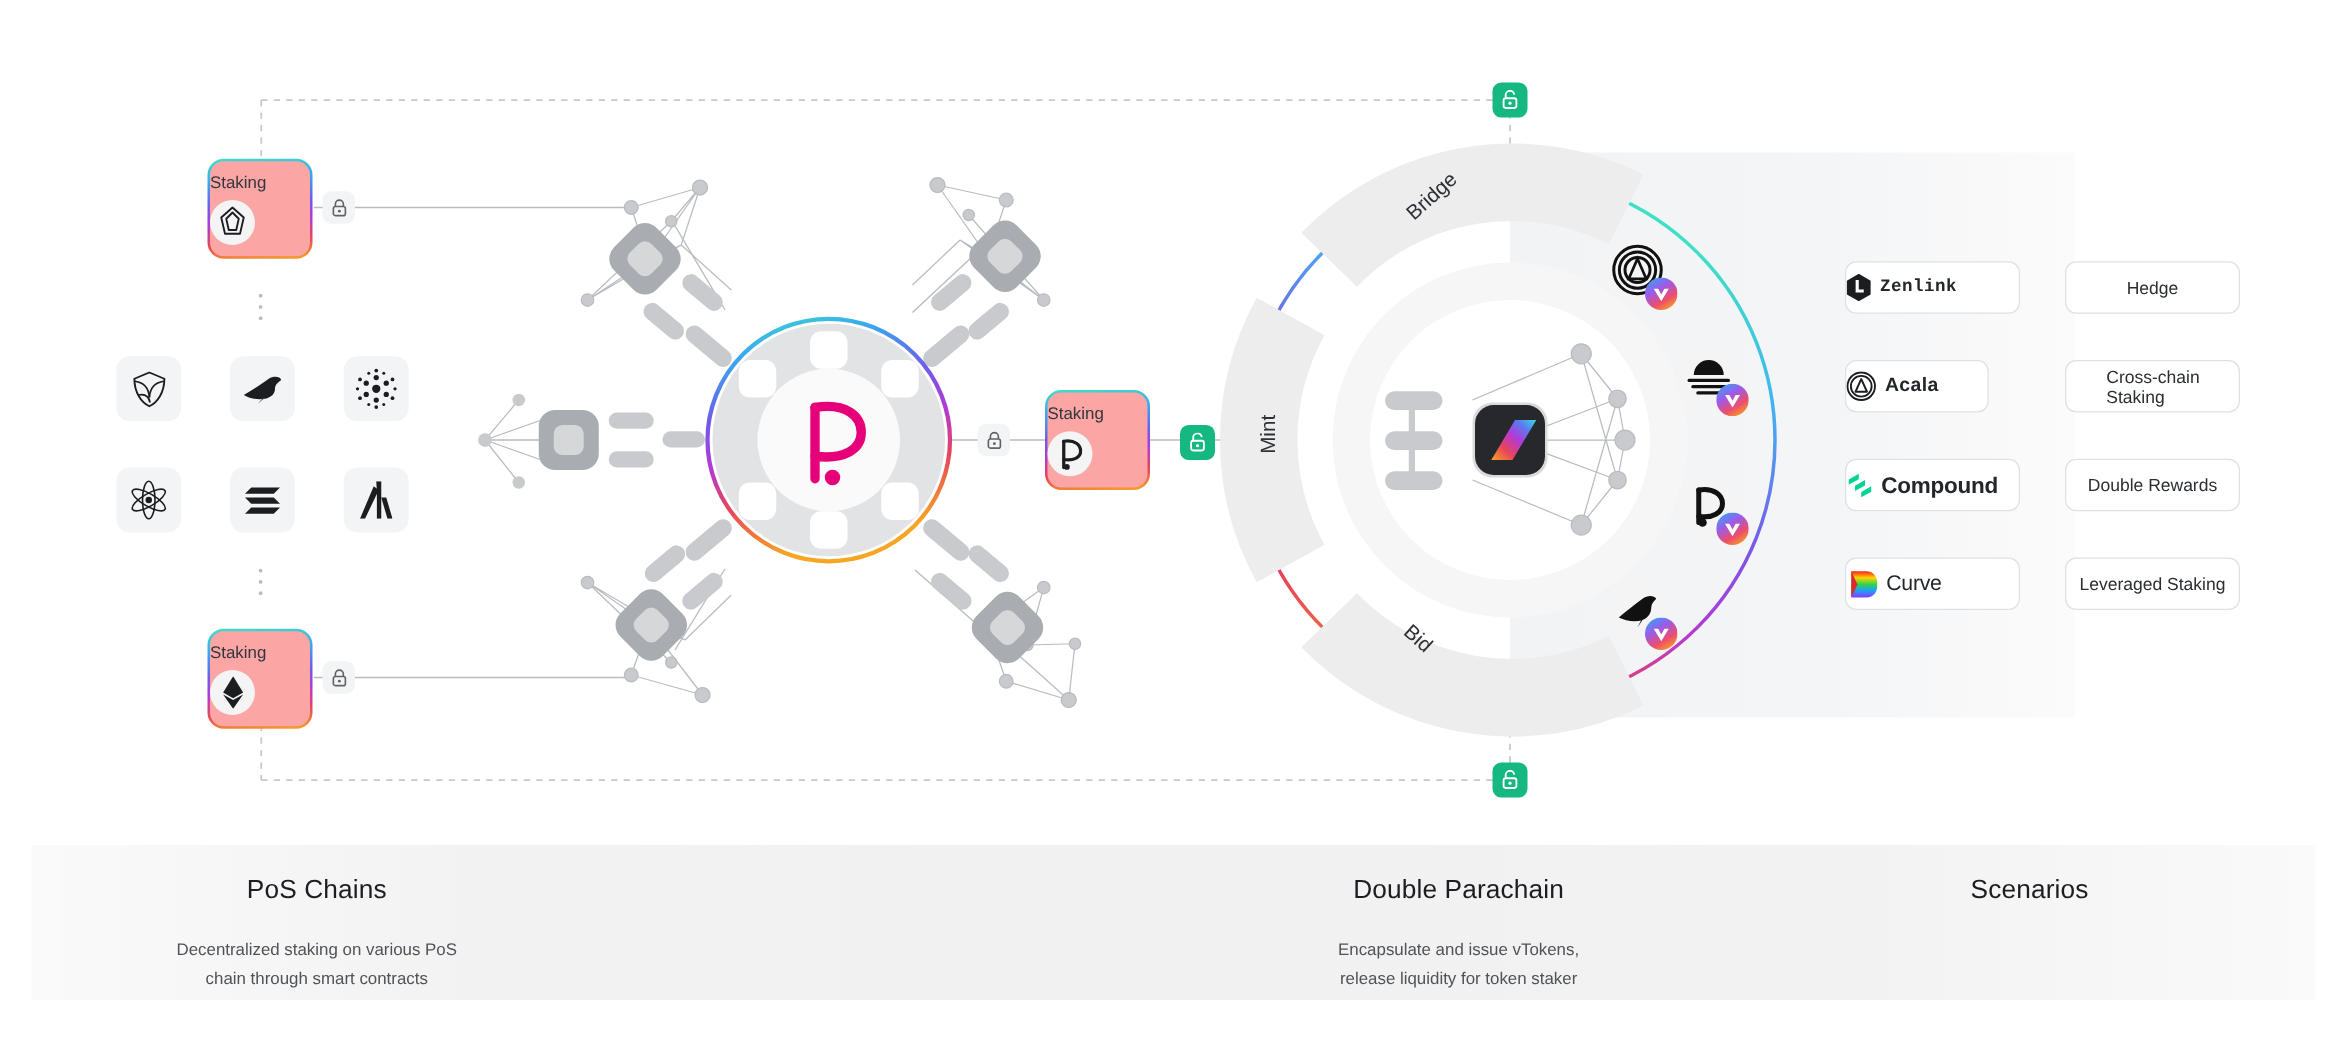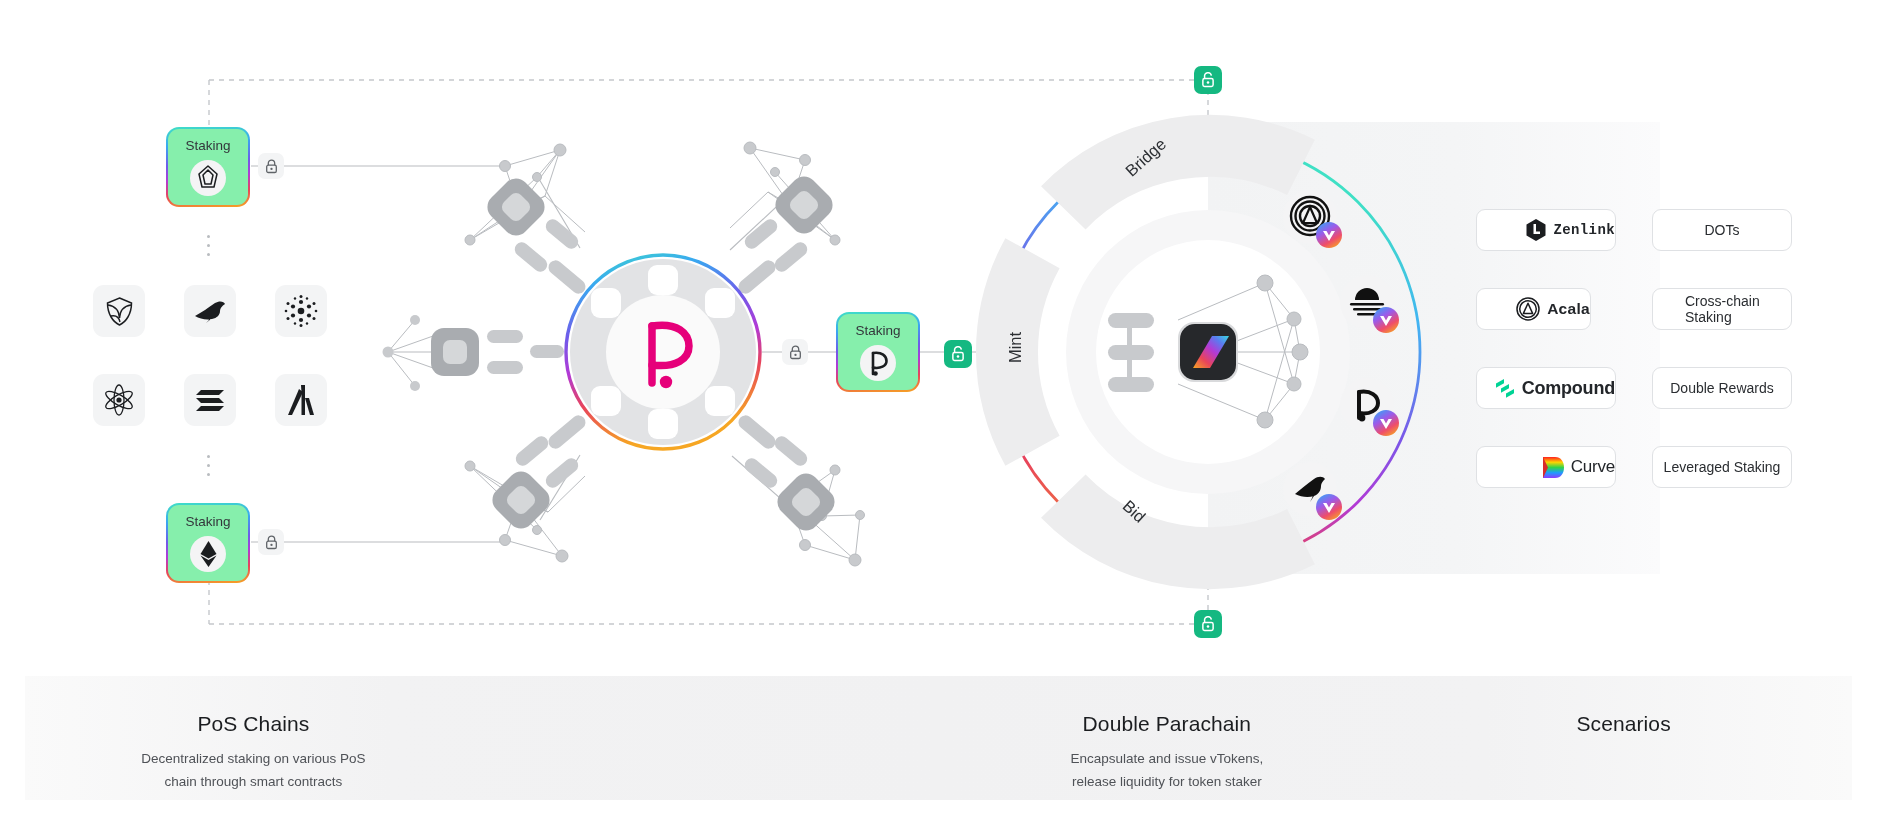--- a/index.html
+++ b/index.html
@@ -8,43 +8,43 @@
   .stage{position:absolute;inset:0;}
   .abs{position:absolute;}
 
   
   #right-panel{left:1208px;top:122px;width:452px;height:452px;
     background:linear-gradient(90deg,#f2f3f4 0%,#f4f5f6 55%,#fbfbfc 100%);}
 
   
   #caption-band{left:25px;top:676px;width:1827px;height:124px;
     background:linear-gradient(90deg,#fafafa 0%,#f2f2f3 20%,#f1f1f2 50%,#f2f2f3 80%,#fafafa 100%);}
-  .caption-col{position:absolute;top:12px;width:25%;text-align:center;}
+  .caption-col{position:absolute;top:0;width:25%;text-align:center;}
   .caption-title{font-size:21px;font-weight:400;color:#1b1d20;letter-spacing:.1px;
     margin:0;padding-top:24px;}
-  .caption-sub{font-size:13.5px;line-height:23px;color:#4f5257;margin:11px 0 0;}
+  .caption-sub{font-size:13.5px;line-height:23px;color:#4f5257;margin:24px 0 0;}
 
   
   .tile{background:#f3f4f5;border-radius:11px;display:flex;align-items:center;justify-content:center;}
   .staking-grad{position:absolute;border-radius:13px;
     background:linear-gradient(175deg,#3fe0c5 0%,#39a8f0 22%,#6f5bea 45%,#b23ad6 62%,#e8445a 80%,#f6a623 100%);}
-  .staking-inner{position:absolute;left:2px;top:2px;right:2px;bottom:2px;background:#86efac;
-    border-radius:11px;display:flex;flex-direction:column;align-items:center;}
+  .staking-inner{position:absolute;left:2px;top:2px;right:2px;bottom:2px;background:#fca5a5;
+    border-radius:11px;display:flex;flex-direction:column;align-items:flex-start;}
   .staking-label{font-size:13.5px;color:#33363b;margin-top:9px;}
   .staking-logo{width:36px;height:36px;border-radius:50%;background:#f4f4f5;margin-top:7px;
     display:flex;align-items:center;justify-content:center;}
 
   
   .lock-chip{width:26px;height:26px;border-radius:7px;background:#f3f4f5;
     display:flex;align-items:center;justify-content:center;}
   .lock-chip.green{background:#15b881;}
 
   
   .pcard{height:42px;border-radius:9px;background:#fff;border:1px solid #dfe1e4;
-    display:flex;align-items:center;justify-content:flex-end;gap:7px;box-sizing:border-box;}
+    display:flex;align-items:center;justify-content:flex-start;gap:7px;box-sizing:border-box;}
   .pcard-label{font-size:14.5px;color:#23262a;}
   .zen-label{font-family:"Liberation Mono","DejaVu Sans Mono",monospace;font-weight:700;
     font-size:14px;letter-spacing:.4px;}
   .acala-label{font-weight:700;font-size:15.5px;letter-spacing:.3px;}
   .comp-label{font-weight:700;font-size:18px;letter-spacing:-.2px;}
   .curve-label{font-size:17px;letter-spacing:-.2px;}
   .scard{height:42px;border-radius:9px;background:#fff;border:1px solid #dfe1e4;
     display:flex;align-items:center;justify-content:center;box-sizing:border-box;}
   .scard-label{font-size:14px;color:#2a2d31;}
 
@@ -518,21 +518,21 @@
   </div>
   <div class="abs pcard" style="left:1476px;top:446px;width:140px;">
     <svg width="25" height="25" viewBox="0 0 25 25">
       <path d="M4,2 L16,2 C22,2 25,7 25,12.5 C25,18 22,23 16,23 L4,23 Z" fill="url(#curveGrad)"></path>
       <path d="M4,2 L4,23 L9,12.5 Z" fill="#d92b2b"></path>
     </svg>
     <span class="pcard-label curve-label">Curve</span>
   </div>
 
   <div class="abs scard" style="left:1652px;top:209px;width:140px;">
-    <span class="scard-label">DOTs</span>
+    <span class="scard-label">Hedge</span>
   </div>
   <div class="abs scard" style="left:1652px;top:288px;width:140px;padding-left:32px;">
     <span class="scard-label">Cross-chain Staking</span>
   </div>
   <div class="abs scard" style="left:1652px;top:367px;width:140px;">
     <span class="scard-label">Double Rewards</span>
   </div>
   <div class="abs scard" style="left:1652px;top:446px;width:140px;">
     <span class="scard-label">Leveraged Staking</span>
   </div>

